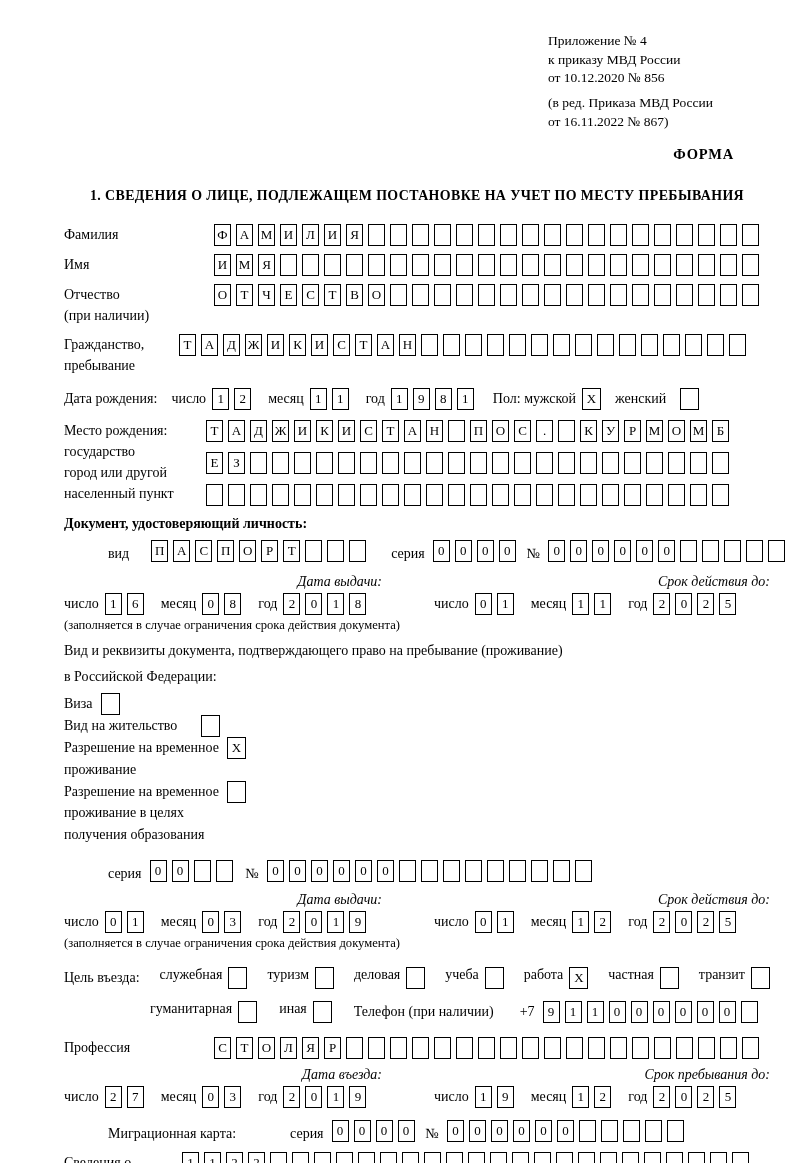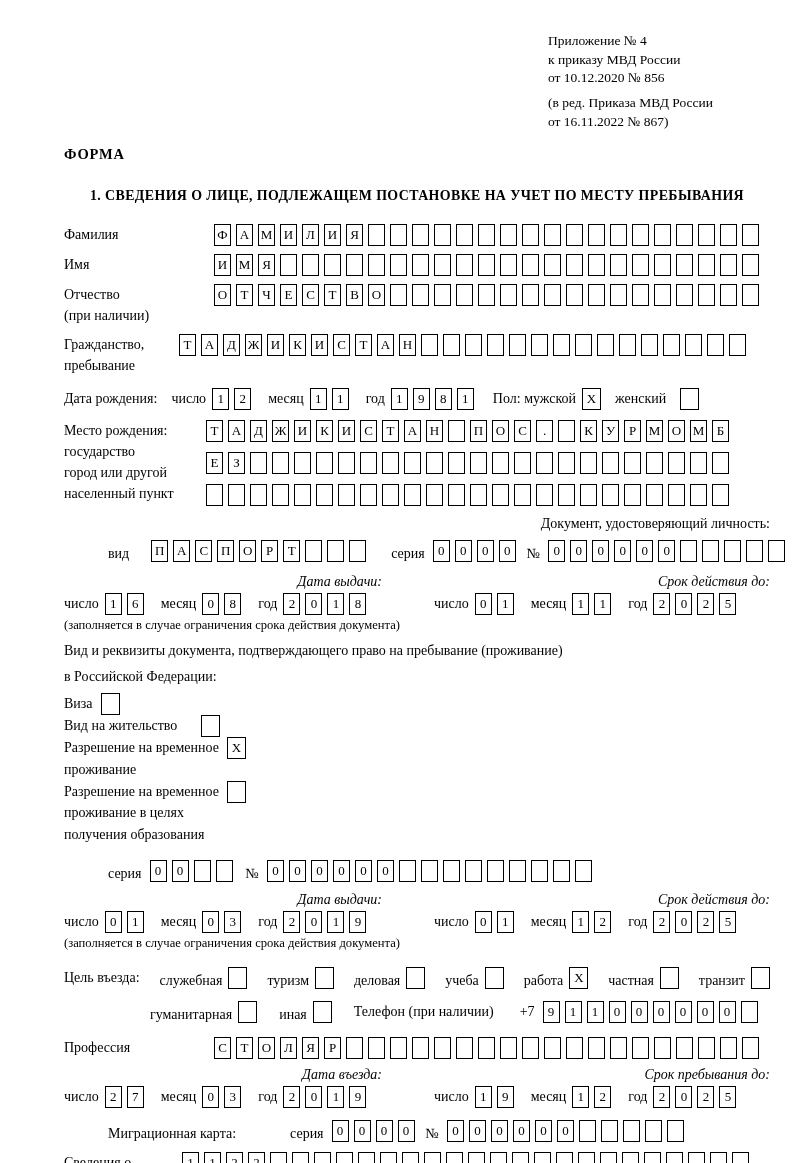--- a/index.html
+++ b/index.html
@@ -5,21 +5,21 @@
   * { box-sizing: border-box; }
   html,body { margin:0; padding:0; }
   body {
     width:800px; height:1163px; background:#ffffff; color:#000;
     font-family:"Liberation Serif","DejaVu Serif",serif; font-size:14px; overflow:hidden;
   }
   .page { width:800px; height:893px; padding:32px 30px 10px 64px; }
 
   .hdr { margin-left:auto; width:222px; font-size:13.5px; line-height:1.38; }
   .hdr-gap { height:6px; }
-  .forma { text-align:left; padding-right:36px; font-weight:bold; font-size:14.5px; margin-top:15px; letter-spacing:.8px; }
+  .forma { text-align:right; padding-right:36px; font-weight:bold; font-size:14.5px; margin-top:15px; letter-spacing:.8px; }
 
   .title { text-align:center; font-weight:bold; font-size:15.2px; line-height:1.6; margin-top:14px; letter-spacing:.4px; }
   .blank-underline { display:inline-block; width:56px; border-bottom:2px solid #000; height:14px; margin-left:10px; }
 
   .sec { font-weight:bold; font-size:13.9px; letter-spacing:.4px; margin-top:25px; margin-bottom:20px; text-align:center; white-space:nowrap; }
 
   .row { display:flex; align-items:flex-start; margin-bottom:8px; }
   .lbl { flex:none; line-height:1.5; }
   .w150 { width:150px; } .w142 { width:142px; } .w115 { width:115px; } .w118 { width:118px; }
 
@@ -31,21 +31,21 @@
   .cb { width:19px; margin-right:0; }
   .mb { margin-bottom:10px; }
 
   .dg { display:flex; align-items:center; margin-right:12px; }
   .dg .dg-lbl { margin-right:6px; }
   .dg:last-child { margin-right:0; }
 
   .birth-row { display:flex; align-items:center; margin-top:12px; margin-bottom:10px; }
   .sex-lbl { margin:0 6px 0 2px; }
 
-  .center-bold { text-align:right; font-weight:normal; margin:10px 0 8px 0; }
+  .center-bold { text-align:left; font-weight:bold; margin:10px 0 8px 0; }
 
   .docrow { display:flex; align-items:flex-end; margin-bottom:10px;margin-left:44px; }
   .docrow .t { margin-right:8px; }
   .sp22 { margin-left:22px; }
 
   .dates { display:flex; justify-content:space-between; margin-top:12px; }
   .dcol { flex:none; }
   .dcol-l { width:318px; } .dcol-r { width:336px; }
   .dhead { text-align:right; margin-bottom:3px;font-style:italic; }
   .dline { display:flex; align-items:center; }
@@ -53,21 +53,21 @@
 
   .plain { margin-top:10px; margin-bottom:4px; }
 
   .permit-row { display:flex; margin-top:8px; margin-bottom:14px;flex-direction:column; }
   .popt { display:flex; align-items:flex-start; }
   .popt .txt { margin-right:8px; line-height:1.5; }
   .popt .c2 { text-align:left; line-height:1.55; }
   .g1 { margin-right:22px; } .g2 { margin-right:26px; }
 
   .purpose-row { display:flex; align-items:center; justify-content:space-between; margin-top:16px; }
-  .pitem { display:flex; align-items:flex-end; }
+  .pitem { display:flex; align-items:flex-start; }
   .pitem .txt { margin-right:6px; }
   .purpose-row2 { display:flex; align-items:center; margin-top:12px; margin-left:86px; }
   .purpose-row2 .pitem { margin-right:22px; }
   .phone-lbl { margin-right:26px; }
   .phone-pfx { margin-right:8px; }
 
   .mcard-gap { margin-left:46px; }
 </style>
 </head>
 <body>

